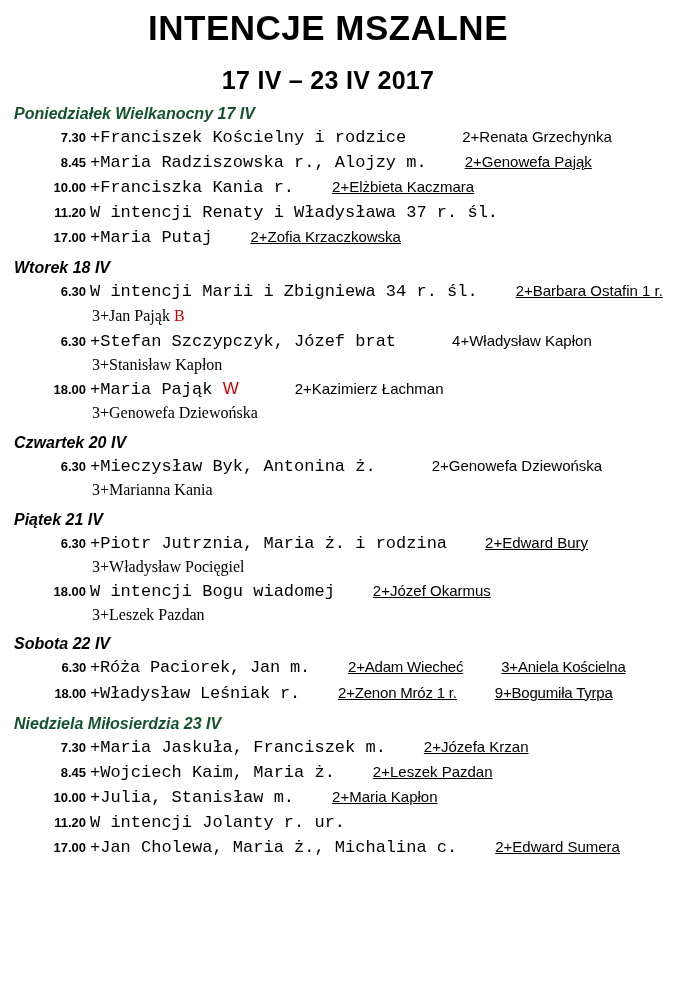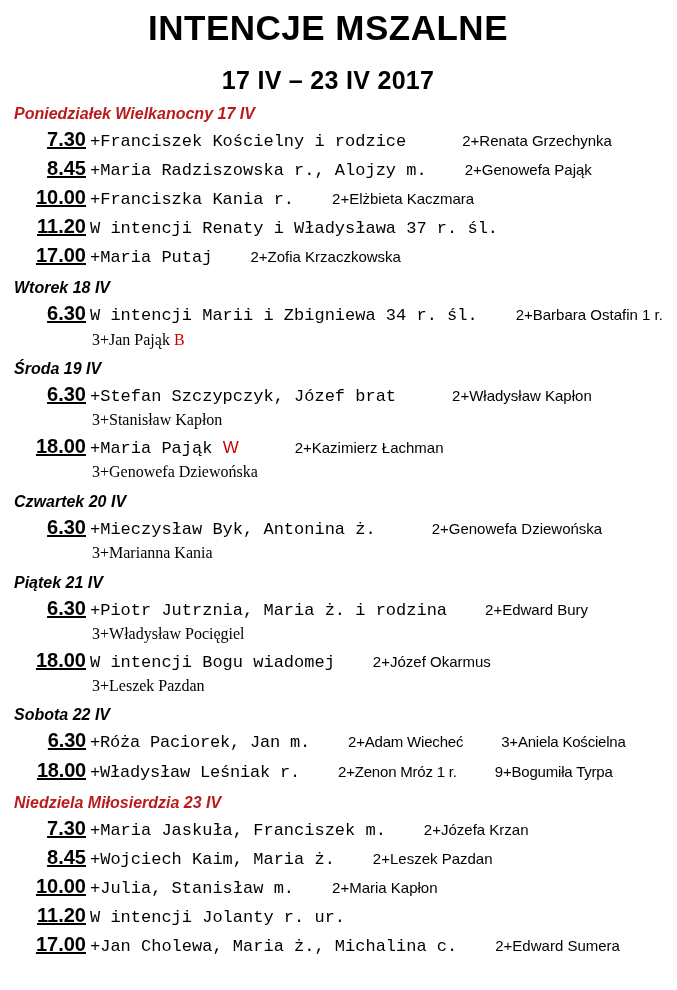--- a/index.html
+++ b/index.html
@@ -42,53 +42,53 @@
     margin-bottom: 2px;
   }
   .day-header {
     font-size: 16px;
     font-weight: bold;
     font-style: italic;
     margin: 9px 0 2px 0;
     padding-left: 6px;
   }
   .day-header.red {
-    color: #b91c1c;
+    color: #14532d;
   }
   .mass-row {
     display: block;
     font-size: 17px;
     line-height: 1.42;
     white-space: nowrap;
     padding-left: 6px;
   }
   .time {
     display: inline-block;
     width: 72px;
     text-align: right;
     font-weight: bold;
-    font-size: 20px;
+    font-size: 13px;
     padding-right: 4px;
     vertical-align: baseline;
-    text-decoration: underline;
   }
   .main-int {
     font-size: 17px;
     font-family: Liberation Mono, monospace;
   }
   .red-letter {
     color: #cc0000;
     font-weight: normal;
   }
   .sec-int {
     font-size: 15px;
     padding-left: 14px;
   }
   .sec-int.gap-lg {
     padding-left: 38px;
+    text-decoration: underline;
   }
   .sec-int.gap-xl {
     padding-left: 56px;
   }
   .cont-row {
     display: block;
     font-size: 16px;
     line-height: 1.42;
     padding-left: 84px;
     white-space: nowrap;
@@ -129,23 +129,22 @@
     <div class="day-header">Wtorek 18 IV</div>
     <div class="mass-row">
       <span class="time">6.30</span><span class="main-int">W intencji Marii i Zbigniewa 34 r. śl.</span><span class="sec-int gap-lg">2+Barbara Ostafin 1 r.</span>
     </div>
     <div class="cont-row">
       <span>3+Jan Pająk </span><span class="red-letter">B</span>
     </div>
   </div>
 
   <div class="day-block">
-    <div class="day-header">Środa 19 IV</div>
-    <div class="mass-row">
-      <span class="time">6.30</span><span class="main-int">+Stefan Szczypczyk, Józef brat</span><span class="sec-int gap-xl">2+Władysław Kapłon</span>
+    <div class="mass-row">
+      <span class="time">6.30</span><span class="main-int">+Stefan Szczypczyk, Józef brat</span><span class="sec-int gap-xl">4+Władysław Kapłon</span>
     </div>
     <div class="cont-row">
       <span>3+Stanisław Kapłon</span>
     </div>
     <div class="mass-row">
       <span class="time">18.00</span><span class="main-int">+Maria Pająk </span><span class="red-letter">W</span><span class="sec-int gap-xl">2+Kazimierz Łachman</span>
     </div>
     <div class="cont-row">
       <span>3+Genowefa Dziewońska</span>
     </div>

